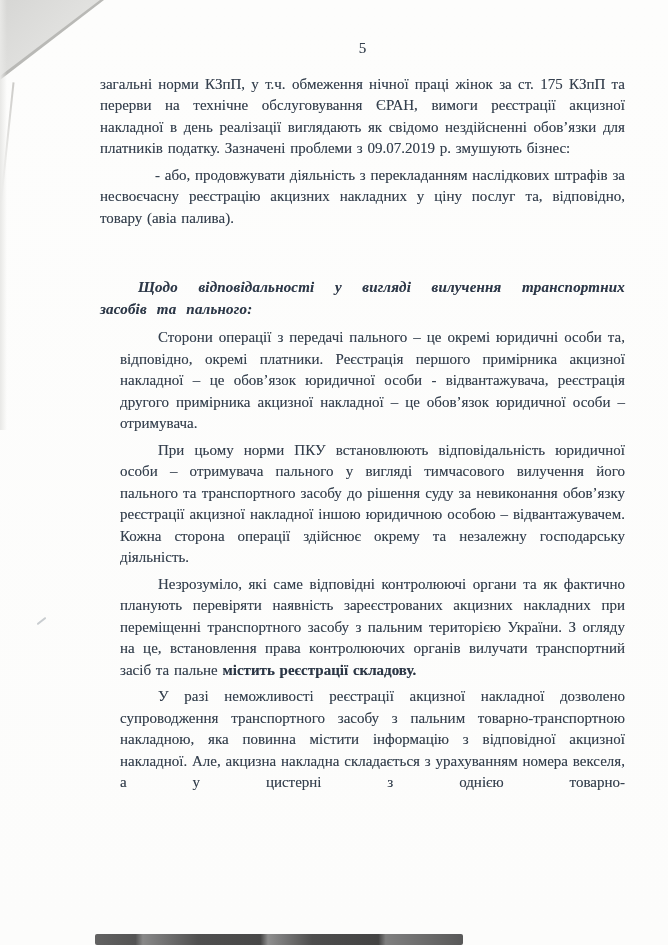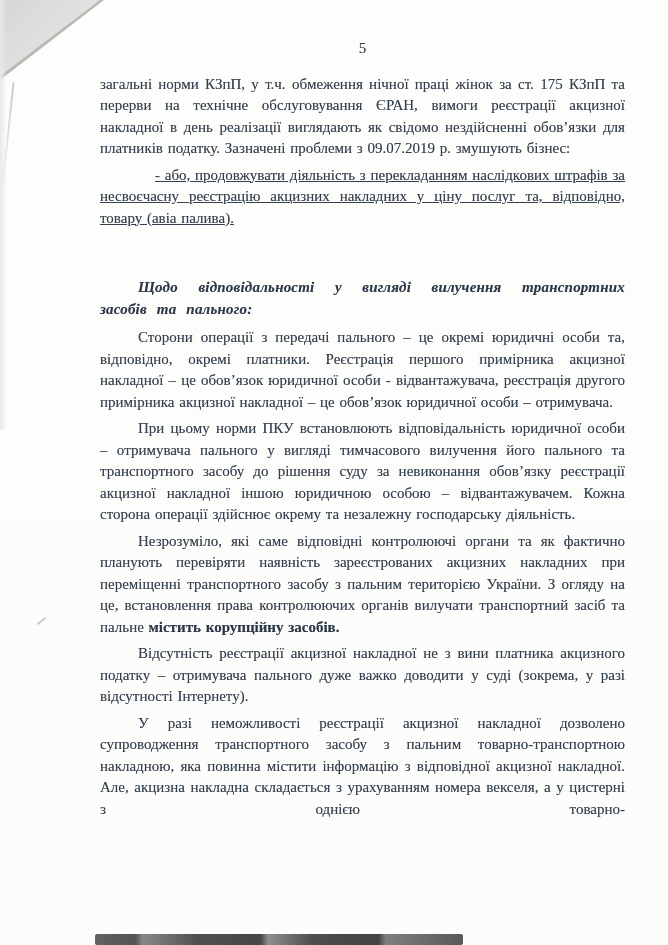--- a/index.html
+++ b/index.html
@@ -16,23 +16,23 @@
   
   .textcol {
     position: absolute; left: 100px; top: 38px; width: 525px;
     color: #35404e;
     font-size: 15px; line-height: 21.5px;
     text-align: justify;
     text-shadow: 0 0 0.5px rgba(53, 64, 78, 0.45);
   }
   .page-number { text-align: center; margin: 0 0 14px 0; }
   .textcol p { margin: 0 0 5px 0; word-spacing: 1px; }
-  p.indent  { text-indent: 38px; }
+  p.indent  { text-indent: 38px; margin-left: 20px; }
   p.bullet  { text-indent: 55px; }
-  p.bullet2 { margin-bottom: 20px; text-decoration: underline; }
+  p.bullet2 { margin-bottom: 20px; }
   p.heading {
     font-weight: bold; font-style: italic;
     text-indent: 38px;
     word-spacing: 6px; letter-spacing: 0.2px;
     margin-bottom: 7px;
     color: #2d3848;
     margin-top: 48px;
   }
   p.justify-last { text-align-last: justify; }
   .embedded-bold { font-weight: bold; color: #2b3645; }
@@ -93,23 +93,22 @@
 
 
     <p class="bullet bullet2">- або, продовжувати діяльність з перекладанням наслідкових штрафів за несвоєчасну реєстрацію акцизних накладних у ціну послуг та, відповідно, товару (авіа палива).</p>
 
     <p class="heading">Щодо відповідальності у вигляді вилучення транспортних засобів та пального:</p>
 
     <p class="indent">Сторони операції з передачі пального – це окремі юридичні особи та, відповідно, окремі платники. Реєстрація першого примірника акцизної накладної – це обов’язок юридичної особи - відвантажувача, реєстрація другого примірника акцизної накладної – це обов’язок юридичної особи – отримувача.</p>
 
     <p class="indent">При цьому норми ПКУ встановлюють відповідальність юридичної особи – отримувача пального у вигляді тимчасового вилучення його пального та транспортного засобу до рішення суду за невиконання обов’язку реєстрації акцизної накладної іншою юридичною особою – відвантажувачем. Кожна сторона операції здійснює окрему та незалежну господарську діяльність.</p>
 
-    <p class="indent"><span>Незрозуміло, які саме відповідні контролюючі органи та як фактично планують перевіряти наявність зареєстрованих акцизних накладних при переміщенні транспортного засобу з пальним територією України. З огляду на це, встановлення права контролюючих органів вилучати транспортний засіб та пальне </span><span class="embedded-bold">містить корупційну засобів.</span></p>
+    <p class="indent"><span>Незрозуміло, які саме відповідні контролюючі органи та як фактично планують перевіряти наявність зареєстрованих акцизних накладних при переміщенні транспортного засобу з пальним територією України. З огляду на це, встановлення права контролюючих органів вилучати транспортний засіб та пальне </span><span class="embedded-bold">містить реєстрації складову.</span></p>
 
 
-    <p class="indent">Відсутність реєстрації акцизної накладної не з вини платника акцизного податку – отримувача пального дуже важко доводити у суді (зокрема, у разі відсутності Інтернету).</p>
 
     <p class="indent justify-last">У разі неможливості реєстрації акцизної накладної дозволено супроводження транспортного засобу з пальним товарно-транспортною накладною, яка повинна містити інформацію з відповідної акцизної накладної. Але, акцизна накладна складається з урахуванням номера векселя, а у цистерні з однією товарно-</p>
   </div>
 
   <div class="bottom-scan-band"></div>
 
 </div>
 
 </body></html>

